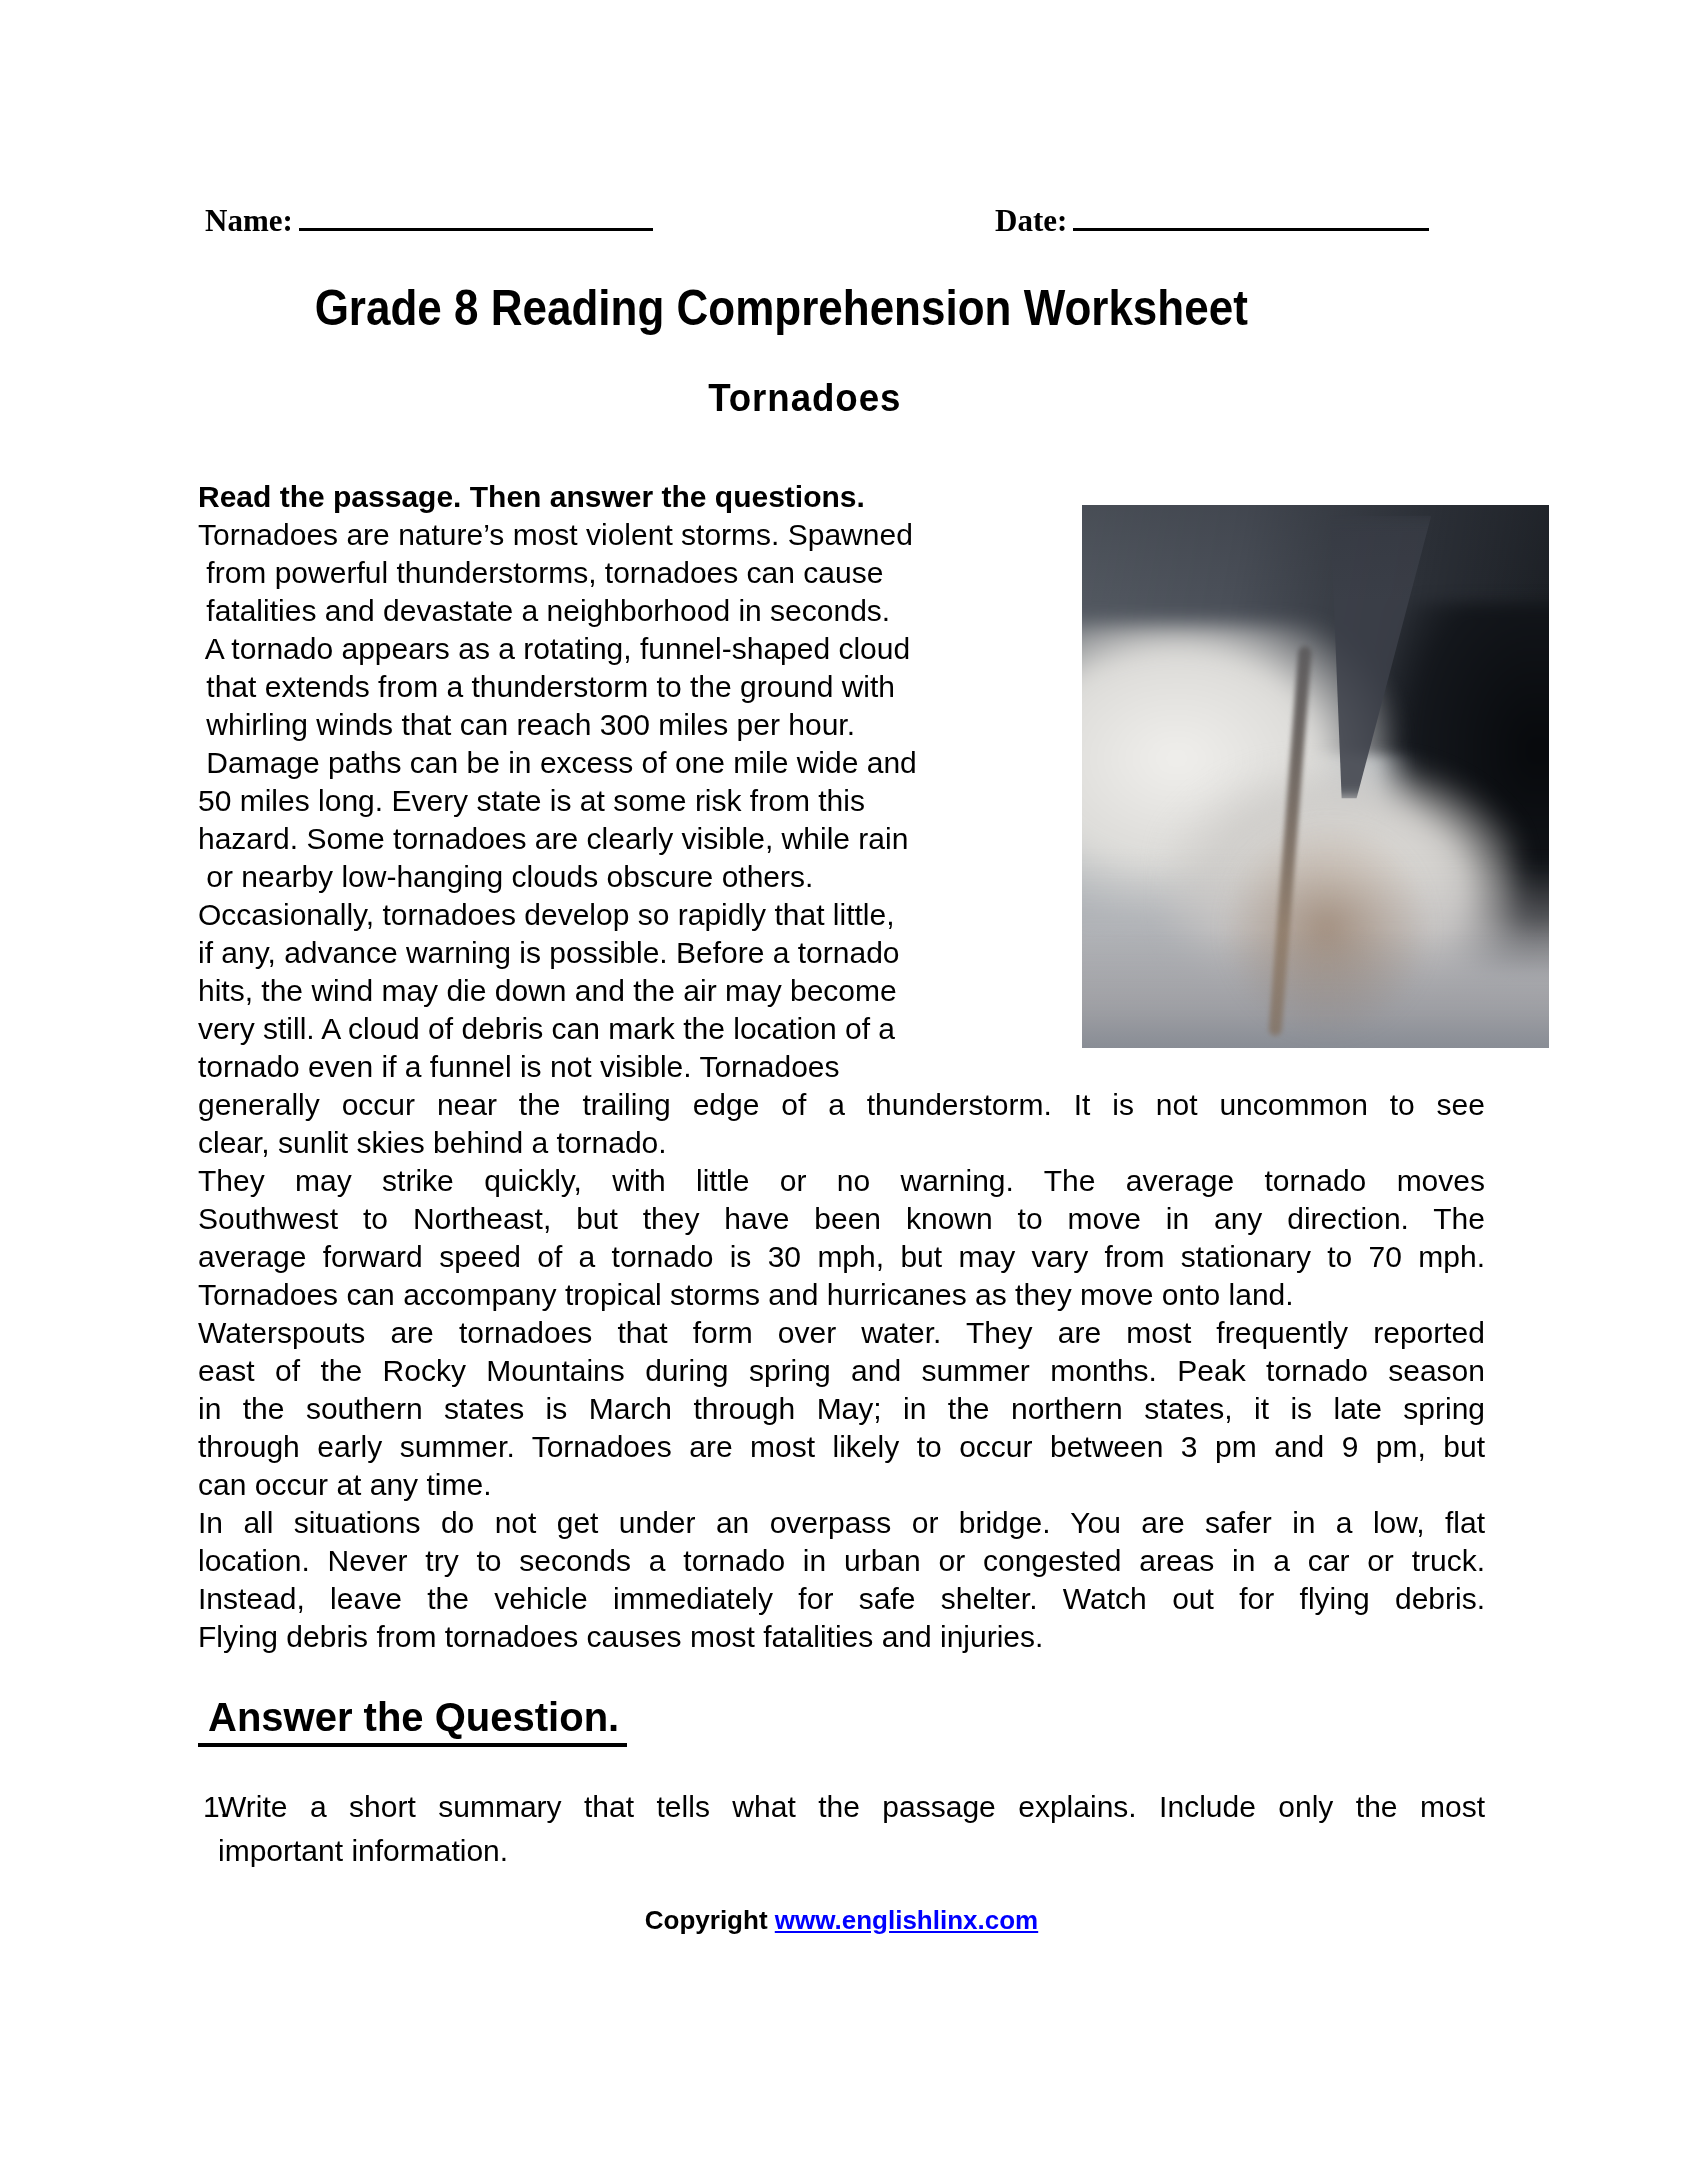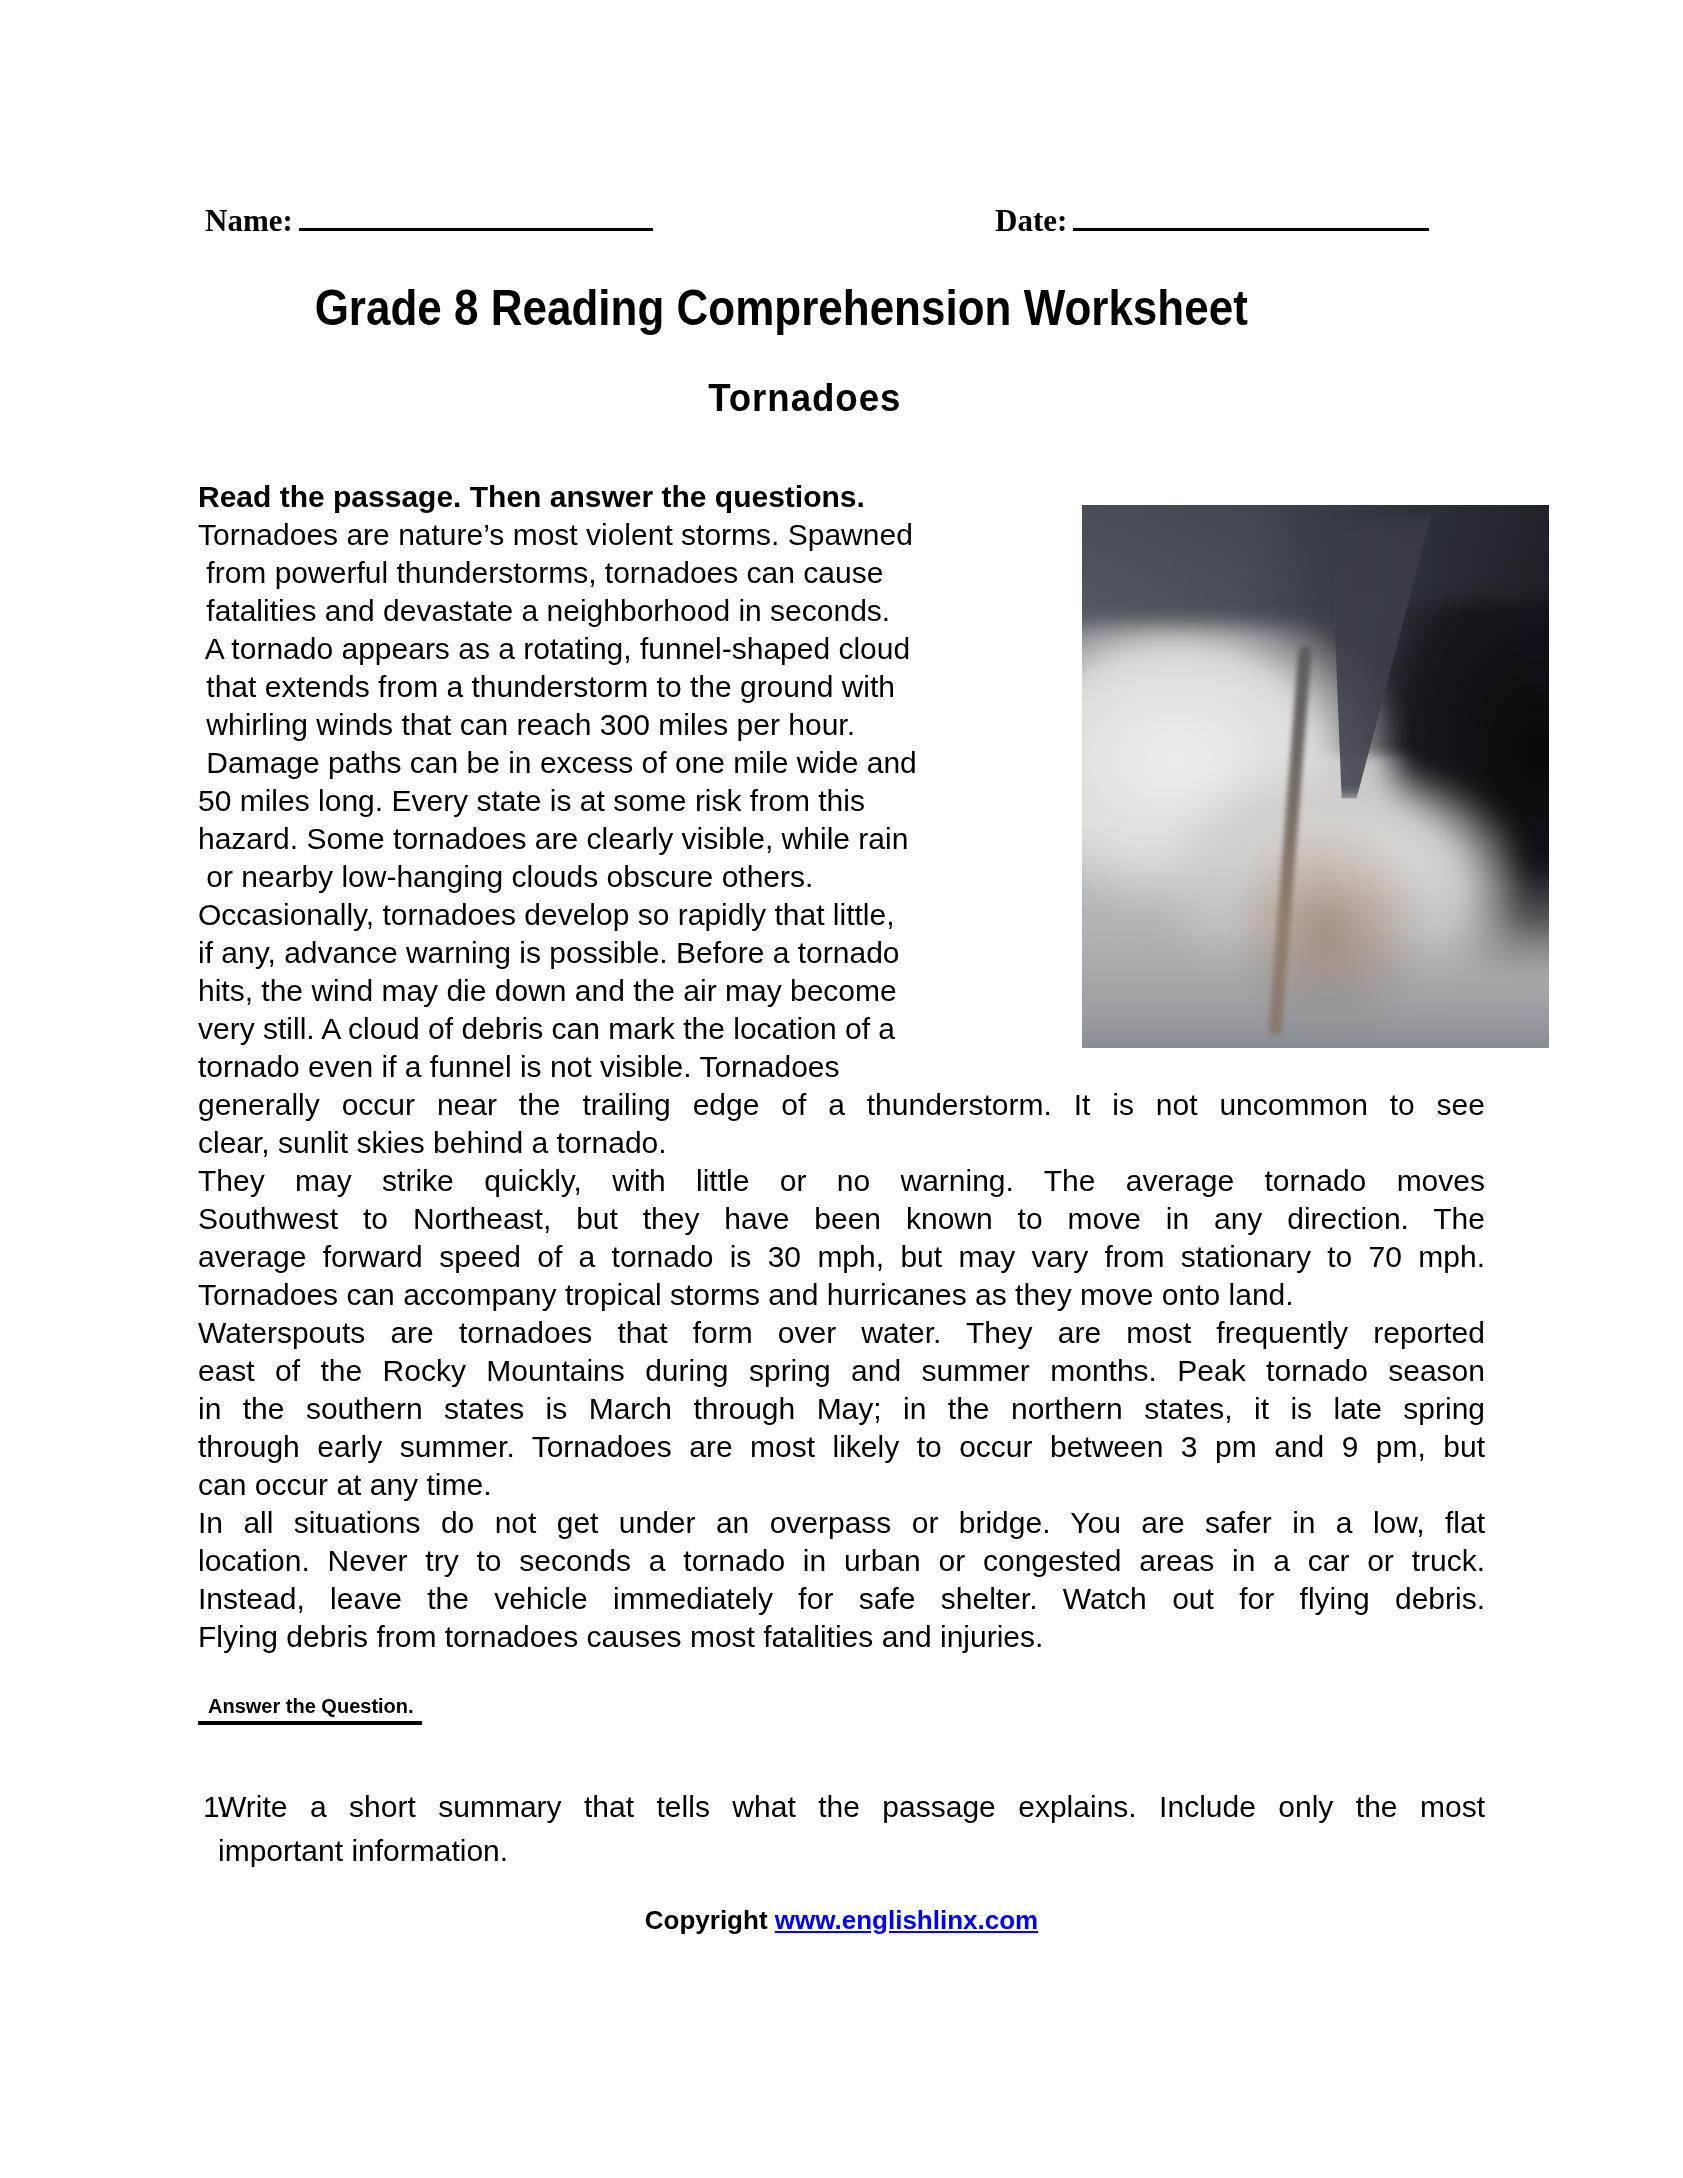--- a/index.html
+++ b/index.html
@@ -60,21 +60,21 @@
   .ph-wedge { left:38%; top:2%; width:40%; height:52%;
     background:#3c4049; clip-path:polygon(38% 0%, 92% 0%, 52% 100%, 44% 100%);
     filter:blur(7px); opacity:.85; }
   .ph-funnel { left:46.5%; top:26%; width:13px; height:72%;
     background:linear-gradient(180deg,#5d5c5e 0%,#7c7168 45%,#94816f 75%,#a08b77 100%);
     border-radius:7px; transform:rotate(4.5deg); transform-origin:top center; filter:blur(2.5px); }
   .ph-vignette { left:0; top:0; width:100%; height:100%;
     background:linear-gradient(180deg, rgba(40,44,52,0.25) 0%, rgba(40,44,52,0) 18%, rgba(40,44,52,0) 78%, rgba(60,70,85,0.30) 100%); }
 
   
-  .answer-heading { position:absolute; left:198px; top:1695px; font-size:20px; font-weight:bold; }
+  .answer-heading { position:absolute; left:198px; top:1695px; font-size:40px; font-weight:bold; }
   .answer-heading .t { display:inline-block; border-bottom:4px solid #000; padding:0 8px 3px 10px; }
 
   .question { position:absolute; left:198px; top:1785px; width:1287px; font-size:30px; line-height:44px; }
   .q-num { position:absolute; left:5px; top:0; }
   .q-text { margin-left:20px; }
   .qline.just { text-align:justify; text-align-last:justify; }
 
   
   .footer { position:absolute; left:0; top:1893px; width:1683px; text-align:center; font-size:26px; font-weight:bold;margin-top:12px; }
   .copy-link { color:#0000ff; text-decoration:underline; cursor:pointer; }

